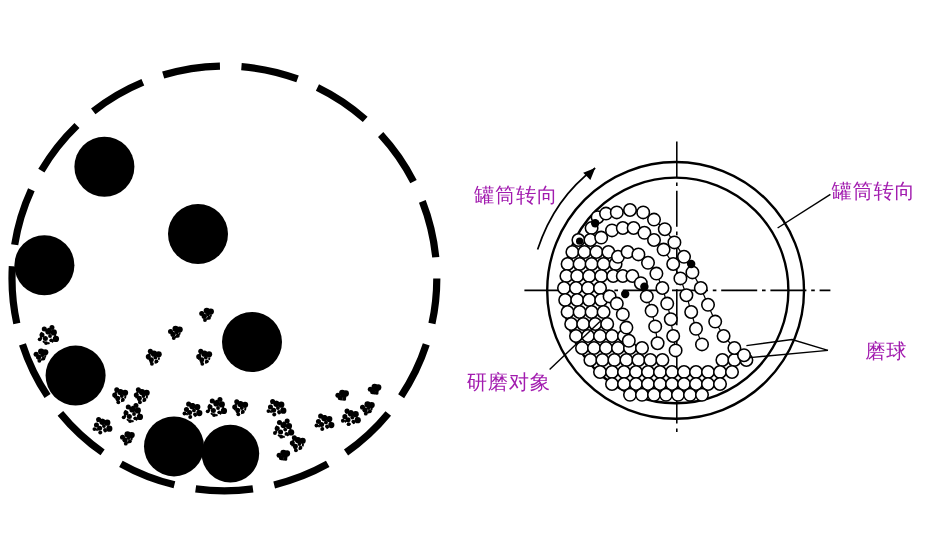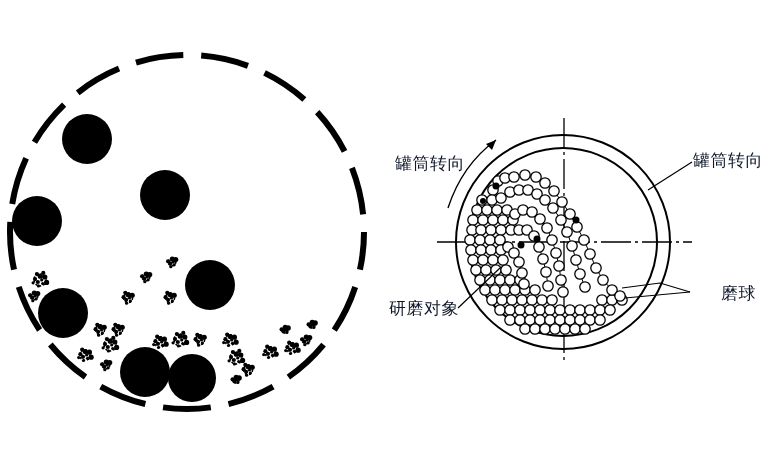--- a/index.html
+++ b/index.html
@@ -1,19 +1,19 @@
 <!DOCTYPE html>
 <html><head>
 <meta charset="utf-8">
 <style>
   html, body { margin:0; padding:0; background:#ffffff; }
   body { width:778px; height:450px; position:relative; overflow:hidden;
          font-family:"DejaVu Sans", sans-serif; }
   #canvas { position:absolute; left:0; top:0; width:778px; height:450px; }
-  .label { position:absolute; font-size:17px; color:#0f172a; white-space:nowrap;
+  .label { position:absolute; font-size:17px; color:#a21caf; white-space:nowrap;
            font-family:"DejaVu Sans", sans-serif; line-height:20px; letter-spacing:0.5px; }
 </style>
 </head>
 <body>
 
 <svg id="canvas" width="778" height="450" viewBox="0 0 778 450" xmlns="http://www.w3.org/2000/svg">
   <g id="left-panel">
       <circle cx="187" cy="232" r="177" fill="none" stroke="#000000" stroke-width="6" stroke-dasharray="48 18" stroke-dashoffset="10"></circle>
       <g>
         <circle cx="41.7" cy="280.0" r="1.6" fill="#000"></circle>
@@ -441,13 +441,13 @@
       <path d="M690,292 L660,283 L622,288" fill="none" stroke="#000" stroke-width="1.2"></path>
       <path d="M458,308 L500,268" fill="none" stroke="#000" stroke-width="1.2"></path>
       <path d="M448,208 Q462,165 496,140" fill="none" stroke="#000" stroke-width="1.4"></path>
       <polygon points="496,140 486,144 492,150" fill="#000"></polygon>
     </g>
 </svg>
 
 <div class="label" style="left:395px; top:153px;">罐筒转向</div>
 <div class="label" style="left:693px; top:150px;">罐筒转向</div>
 <div class="label" style="left:693px; top:283px;margin-left:28px;">磨球</div>
-<div class="label" style="left:389px; top:298px;text-align:right;">研磨对象</div>
+<div class="label" style="left:389px; top:309px;text-align:right;">研磨对象</div>
 
 </body></html>

